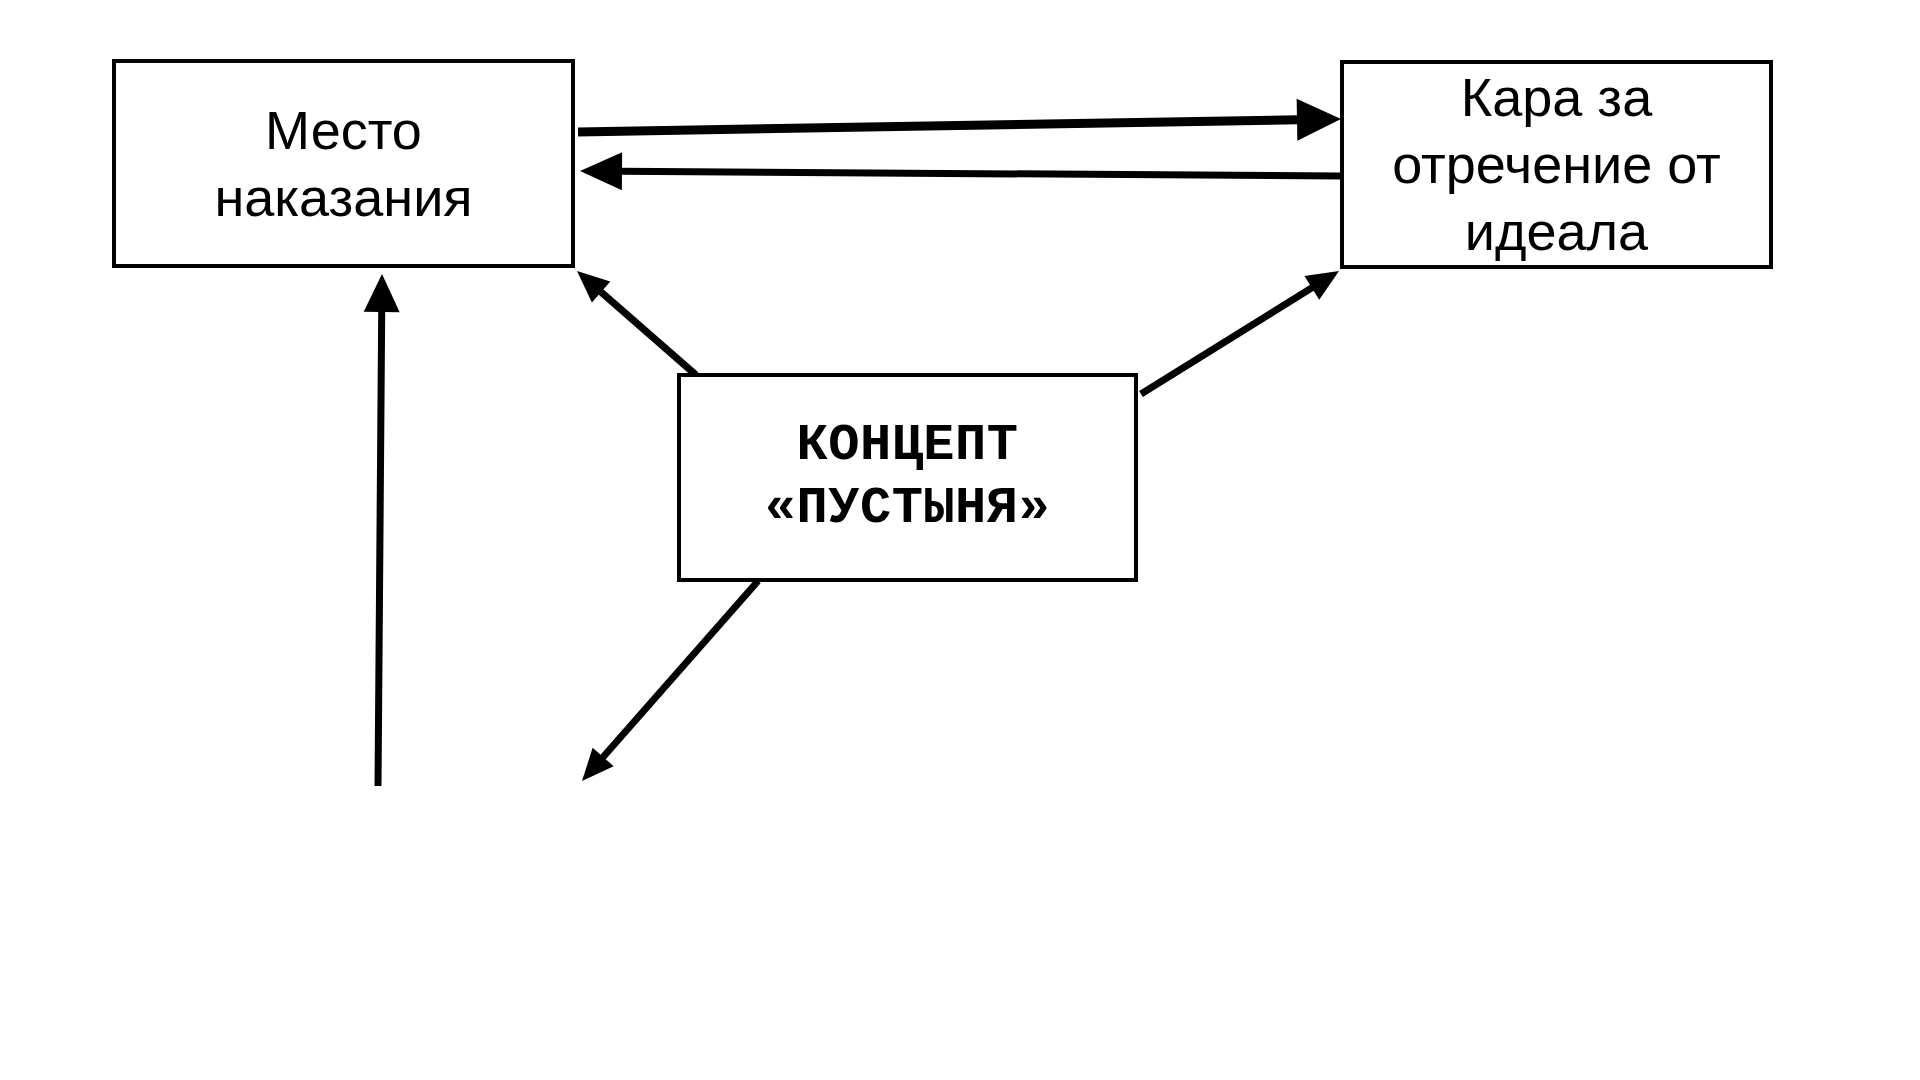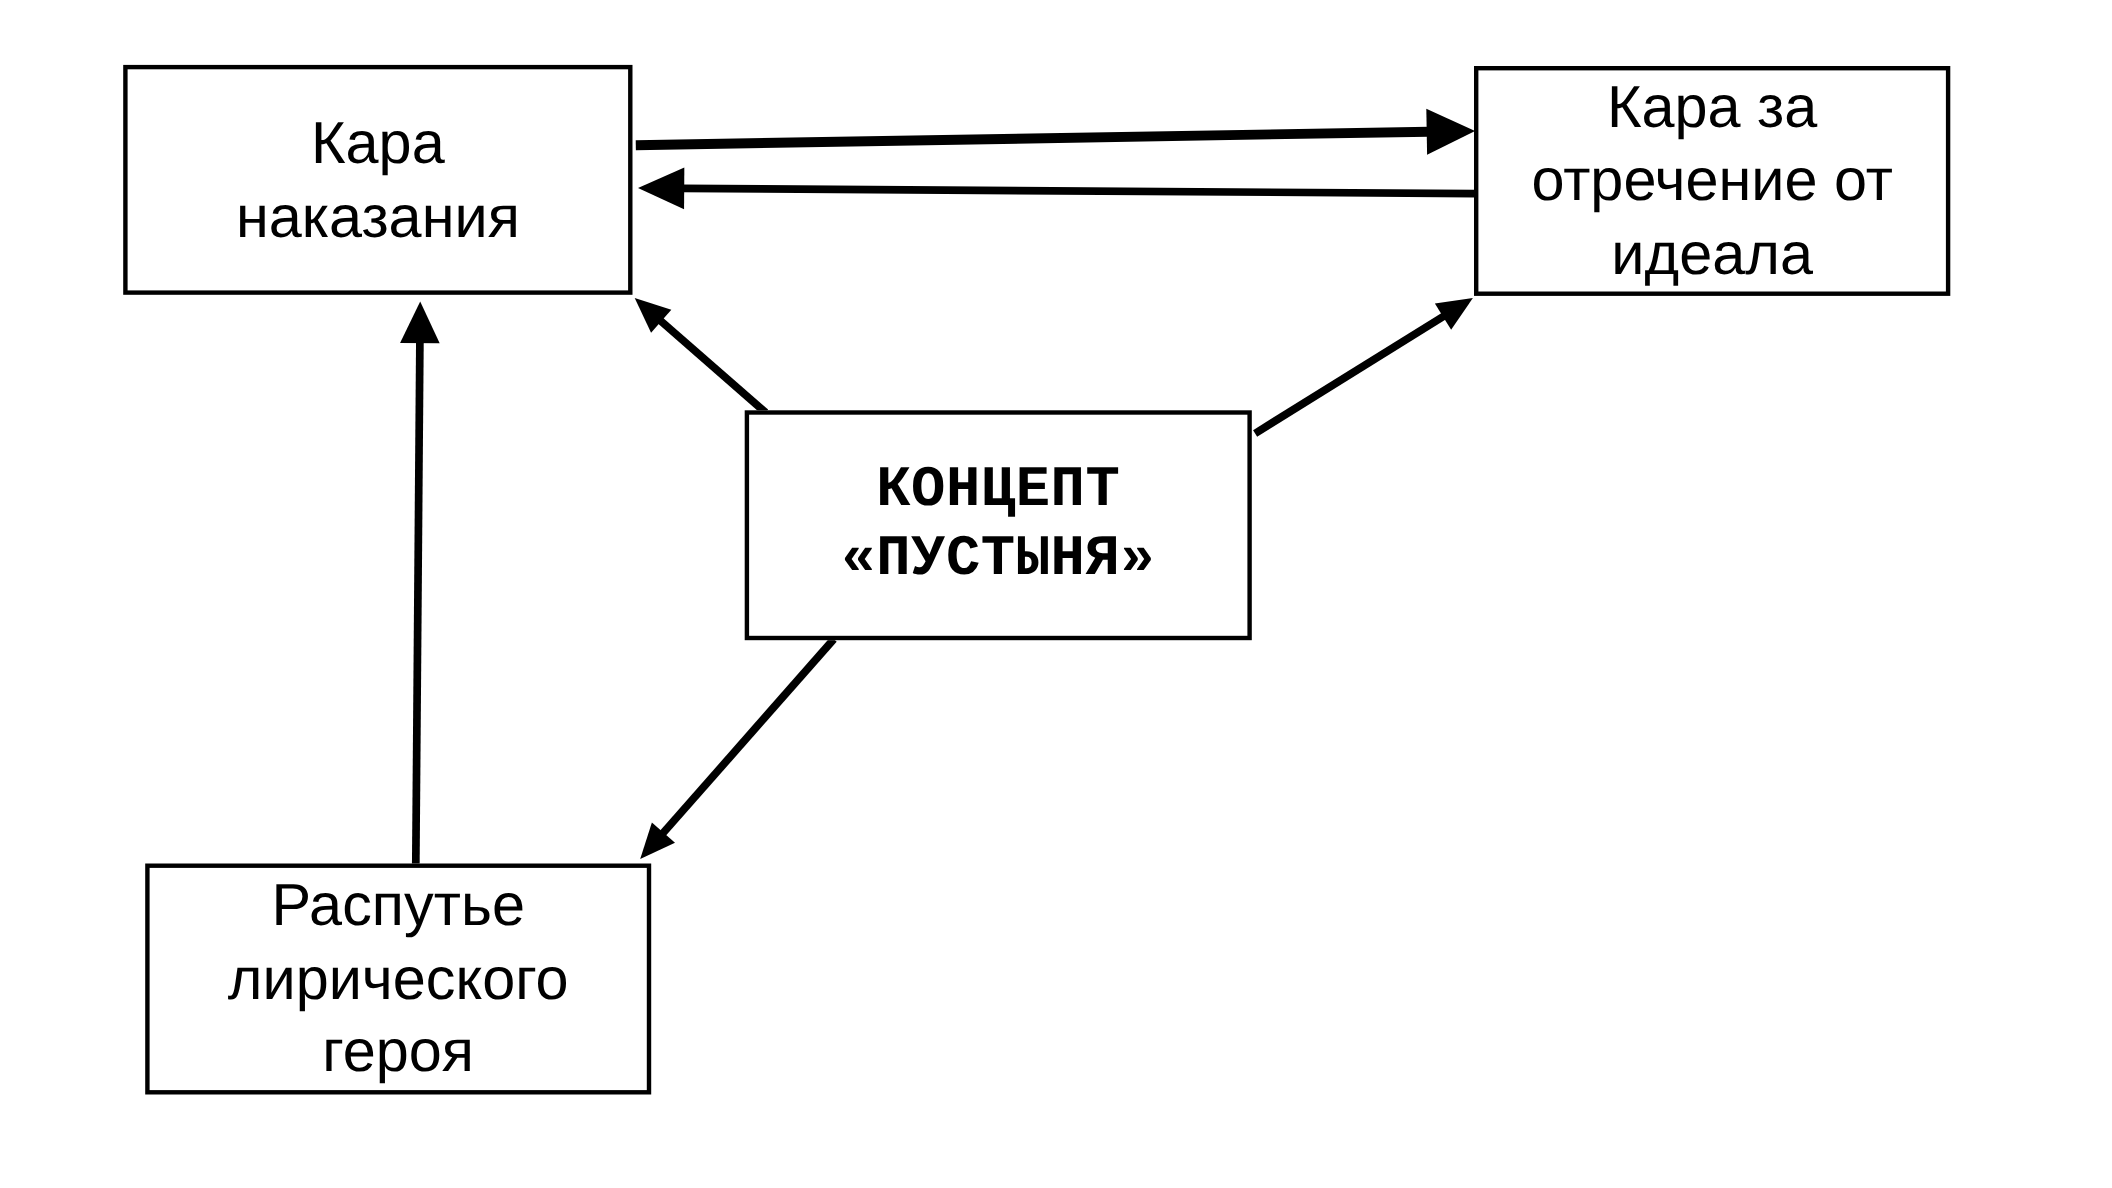--- a/index.html
+++ b/index.html
@@ -90,27 +90,24 @@
       <g>
         <line x1="758" y1="581" x2="601.8188368467607" y2="758.4785944923174" stroke="#000000" stroke-width="7"></line>
         <polygon points="582,781 592.6301033996261,747.7283769299835 613.6500818734634,766.2259579869602" fill="#000000"></polygon>
       </g>
       <g>
         <line x1="378" y1="786" x2="381.71875858267595" y2="309.9989014174763" stroke="#000000" stroke-width="7"></line>
         <polygon points="382,274 399.7025847682295,312.13946109377594 363.70368335075307,311.8582196764519" fill="#000000"></polygon>
       </g>
     </svg>
 
-  <div class="node" id="node-place">Кара
+  <div class="node" id="node-place">Место
 наказания</div>
 
   <div class="node" id="node-kara">Кара за
 отречение от
 идеала</div>
 
   <div class="node bold" id="node-concept">КОНЦЕПТ
 «ПУСТЫНЯ»</div>
 
-  <div class="node" id="node-crossroads">Распутье
-лирического
-героя</div>
 
 </div>
 
 </body></html>

